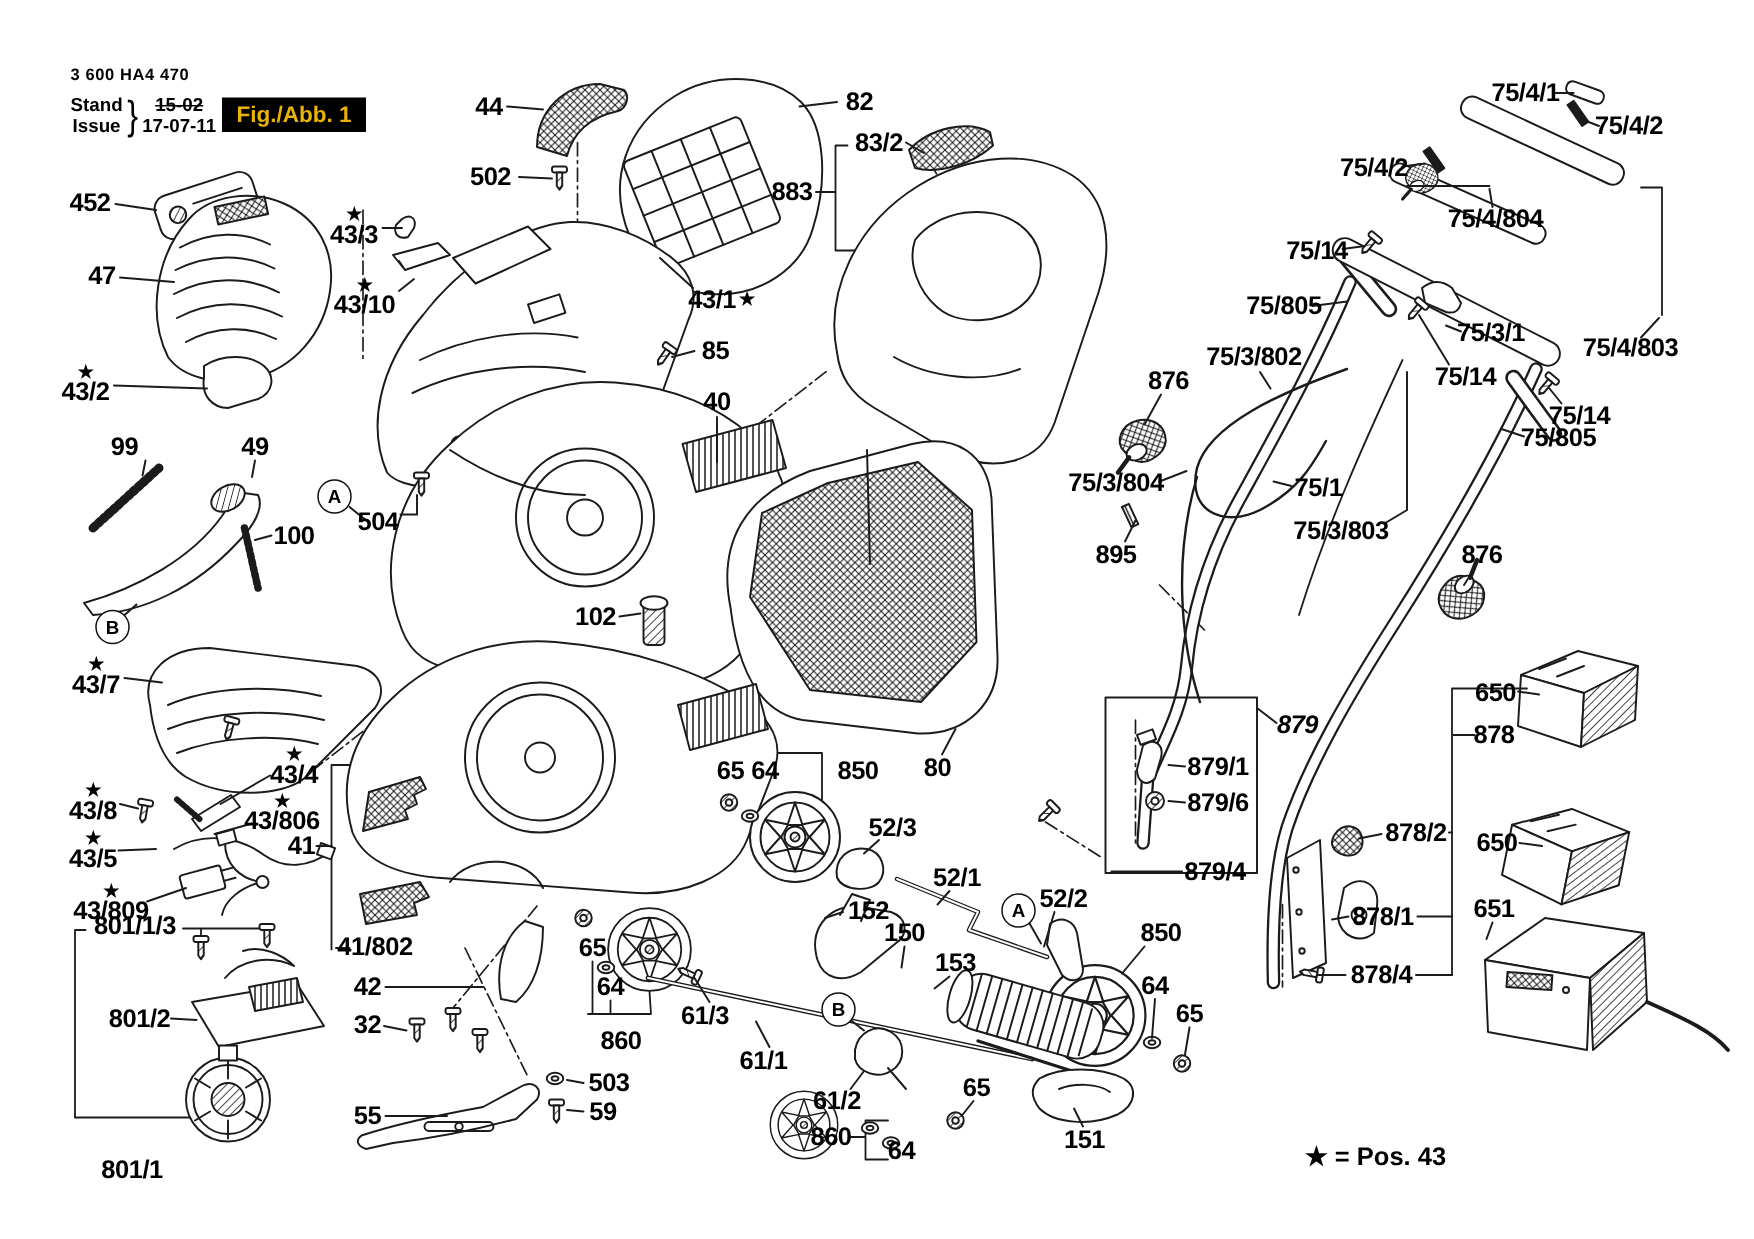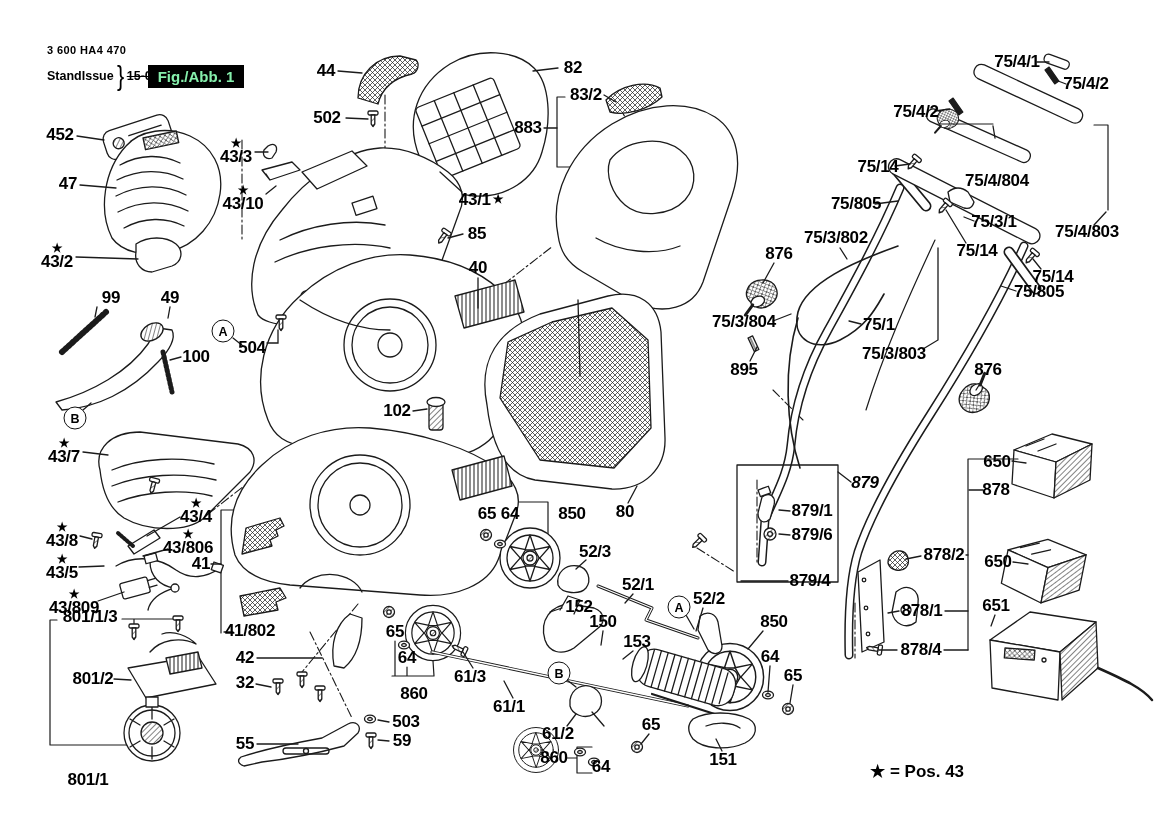--- a/index.html
+++ b/index.html
@@ -1,24 +1,24 @@
 <!DOCTYPE html>
 <html><head>
 <meta charset="utf-8">
 <style>
   html,body{margin:0;padding:0;background:#fff;}
   #stage{position:relative;width:1169px;height:826px;background:#fff;overflow:hidden;
          font-family:"Liberation Sans",sans-serif;color:#000;}
   #art{position:absolute;left:0;top:0;}
   .hdr-pn{position:absolute;left:47px;top:44px;font-size:11px;font-weight:700;letter-spacing:.4px;}
   .hdr-si{position:absolute;left:47px;top:63px;font-size:12.5px;font-weight:700;display:flex;align-items:center;gap:2px;}
-  .hdr-si .col{display:flex;line-height:14px;}
+  .hdr-si .col{display:flex;flex-direction:column;line-height:14px;align-items:center;}
   .hdr-si .brace{font-size:27px;font-weight:400;line-height:26px;transform:scaleX(.8);}
   .strike{text-decoration:line-through;}
-  .figbox{position:absolute;left:148px;top:65px;width:96px;height:23px;background:#000;color:#86efac;
+  .figbox{position:absolute;left:148px;top:65px;width:96px;height:23px;background:#000;color:#eab308;
           font-size:15px;font-weight:700;display:flex;align-items:center;justify-content:center;}
   .plabel{position:absolute;transform:translate(-50%,-50%);font-size:17px;font-weight:700;
           white-space:nowrap;text-align:center;line-height:.9;letter-spacing:-.3px;}
   .plabel .star{display:block;font-size:12px;line-height:10px;margin-bottom:1px;}
   .plabel .star-after{font-size:12px;vertical-align:2px;margin-left:2px;}
   .callout{position:absolute;transform:translate(-50%,-50%);width:21px;height:21px;border:1.7px solid #111;
            border-radius:50%;display:flex;align-items:center;justify-content:center;
            font-size:12.5px;font-weight:700;background:#fff;}
   .footer{position:absolute;left:977px;top:727px;font-size:13px;line-height:15.5px;}
   .starnote{position:absolute;transform:translate(-50%,-50%);font-size:17px;font-weight:700;white-space:nowrap;}
@@ -478,21 +478,21 @@
   <div class="figbox">Fig./Abb. 1</div>
 
   <div id="labels">
       <div class="plabel" style="left: 326px; top: 71px;">44</div>
       <div class="plabel" style="left: 327px; top: 118px;">502</div>
       <div class="plabel" style="left: 60px; top: 135px;">452</div>
       <div class="plabel" style="left: 68px; top: 184px;">47</div>
       <div class="plabel" style="left: 236px; top: 151px;"><span class="star">★</span>43/3</div>
       <div class="plabel" style="left: 243px; top: 198px;"><span class="star">★</span>43/10</div>
       <div class="plabel" style="left: 57px; top: 256px;"><span class="star">★</span>43/2</div>
-      <div class="plabel" style="left: 111px; top: 298px;">99</div>
+      <div class="plabel" style="left: 83px; top: 298px;">99</div>
       <div class="plabel" style="left: 170px; top: 298px;">49</div>
       <div class="plabel" style="left: 196px; top: 357px;">100</div>
       <div class="plabel" style="left: 252px; top: 348px;">504</div>
       <div class="plabel" style="left: 477px; top: 234px;">85</div>
       <div class="plabel" style="left: 481px; top: 200px;">43/1<span class="star-after">★</span></div>
       <div class="plabel" style="left: 478px; top: 268px;">40</div>
       <div class="plabel" style="left: 573px; top: 68px;">82</div>
       <div class="plabel" style="left: 586px; top: 95px;">83/2</div>
       <div class="plabel" style="left: 528px; top: 128px;">883</div>
       <div class="plabel" style="left: 397px; top: 411px;">102</div>
@@ -538,21 +538,21 @@
       <div class="plabel" style="left: 779px; top: 254px;">876</div>
       <div class="plabel" style="left: 836px; top: 238px;">75/3/802</div>
       <div class="plabel" style="left: 744px; top: 322px;">75/3/804</div>
       <div class="plabel" style="left: 879px; top: 325px;">75/1</div>
       <div class="plabel" style="left: 894px; top: 354px;">75/3/803</div>
       <div class="plabel" style="left: 744px; top: 370px;">895</div>
       <div class="plabel" style="left: 988px; top: 370px;">876</div>
       <div class="plabel" style="left: 878px; top: 167px;">75/14</div>
       <div class="plabel" style="left: 856px; top: 204px;">75/805</div>
       <div class="plabel" style="left: 916px; top: 112px;">75/4/2</div>
-      <div class="plabel" style="left: 997px; top: 146px; margin-top: 35px;">75/4/804</div>
+      <div class="plabel" style="left: 997px; top: 146px;">75/4/804</div>
       <div class="plabel" style="left: 1017px; top: 62px;">75/4/1</div>
       <div class="plabel" style="left: 1086px; top: 84px;">75/4/2</div>
       <div class="plabel" style="left: 994px; top: 222px;">75/3/1</div>
       <div class="plabel" style="left: 1087px; top: 232px;">75/4/803</div>
       <div class="plabel" style="left: 977px; top: 251px;">75/14</div>
       <div class="plabel" style="left: 1053px; top: 277px;">75/14</div>
       <div class="plabel" style="left: 1039px; top: 292px;">75/805</div>
       <div class="plabel" style="left: 865px; top: 483px; font-style: italic;">879</div>
       <div class="plabel" style="left: 812px; top: 511px;">879/1</div>
       <div class="plabel" style="left: 812px; top: 535px;">879/6</div>

